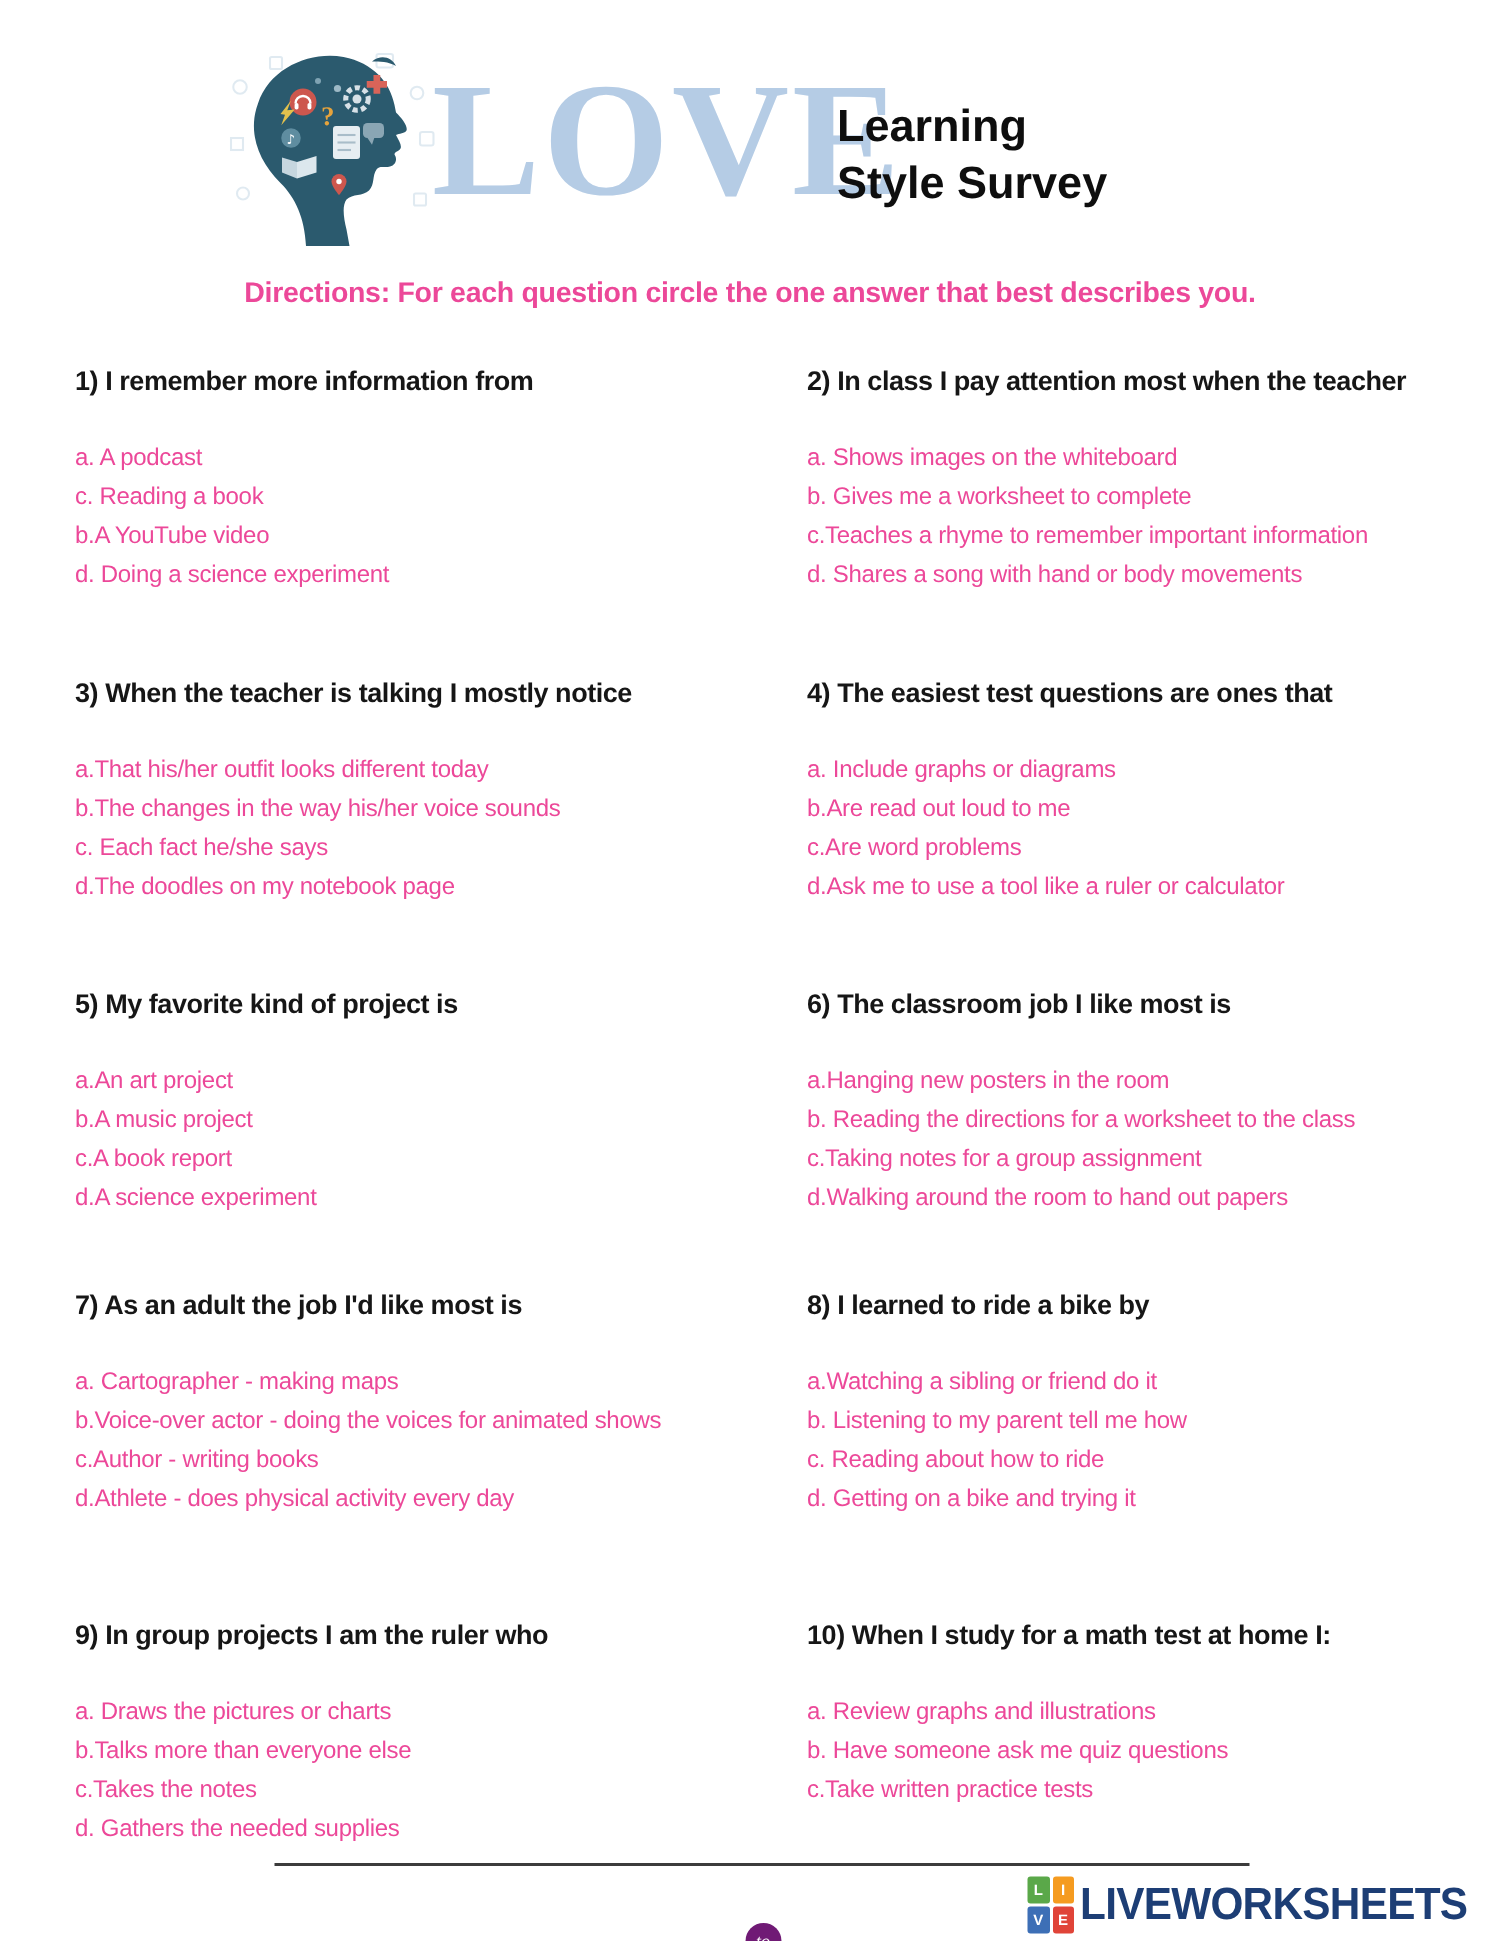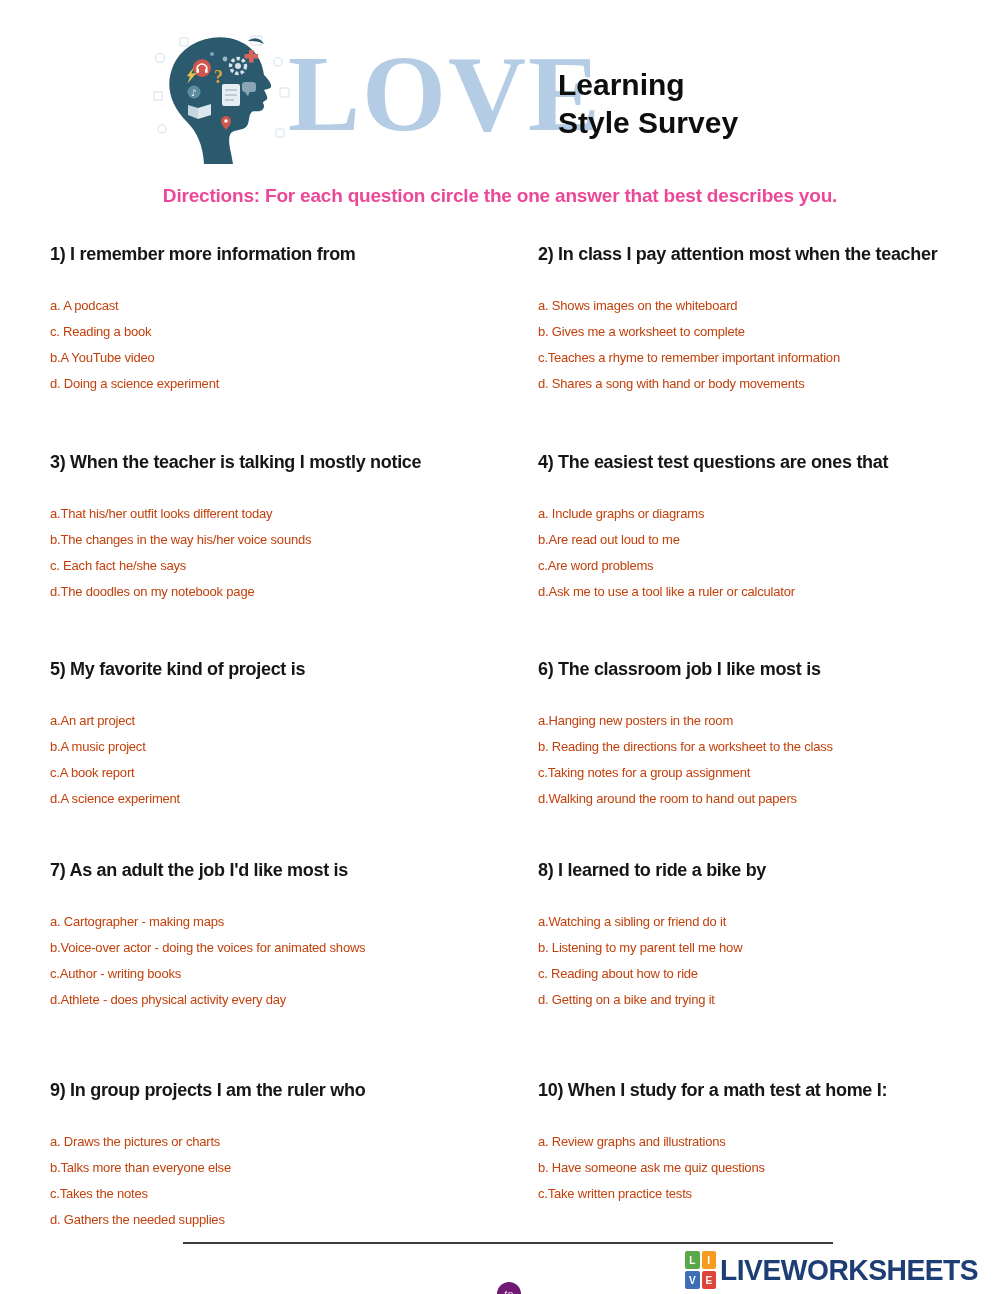--- a/index.html
+++ b/index.html
@@ -53,24 +53,24 @@
   }
   .q h3 {
     margin:0 0 28px 0;
     font-size:18px;
     font-weight:bold;
     letter-spacing:-0.3px;
     color:#161616;
     white-space:nowrap;
   }
   .q .opt {
-    font-size:13px;
+    font-size:16px;
     line-height:26px;
     letter-spacing:-0.2px;
-    color:#c2410c;
+    color:#ec4899;
     white-space:nowrap;
     cursor:pointer;
   }
 
   
   .footer-rule {
     position:absolute; left:183px; top:1242px;
     width:650px; height:2px;
     background:#3c3c3c;
   }

